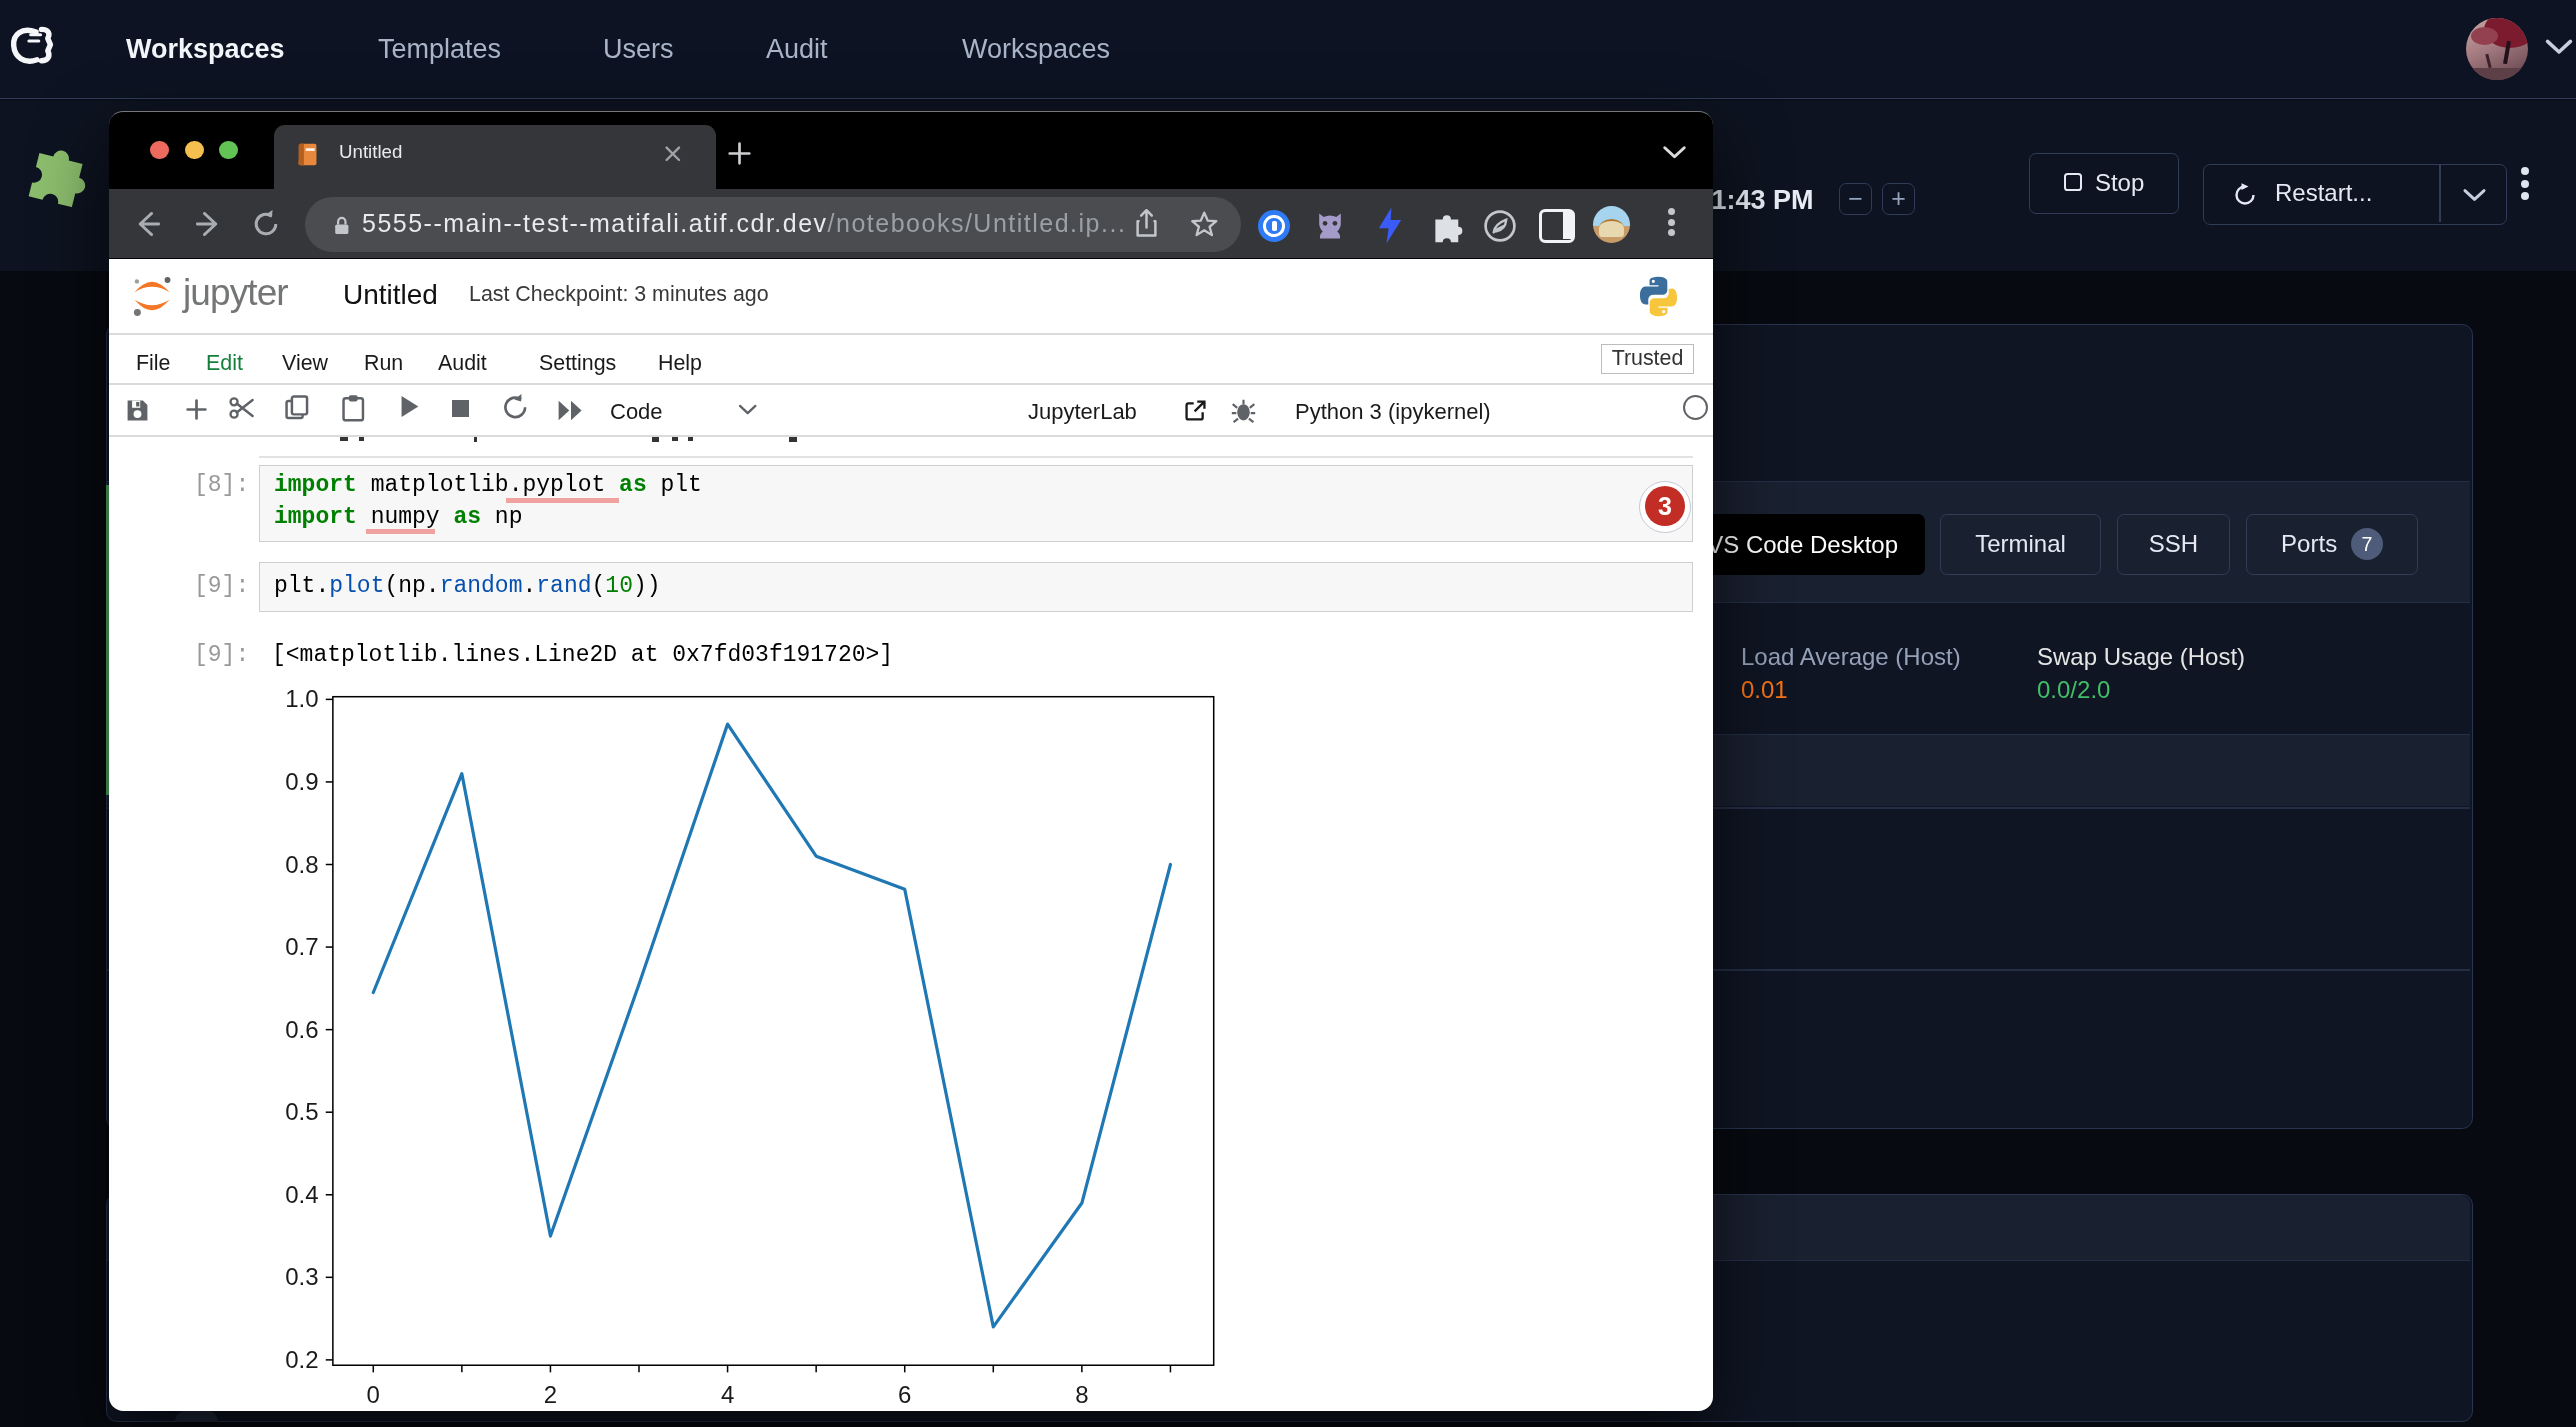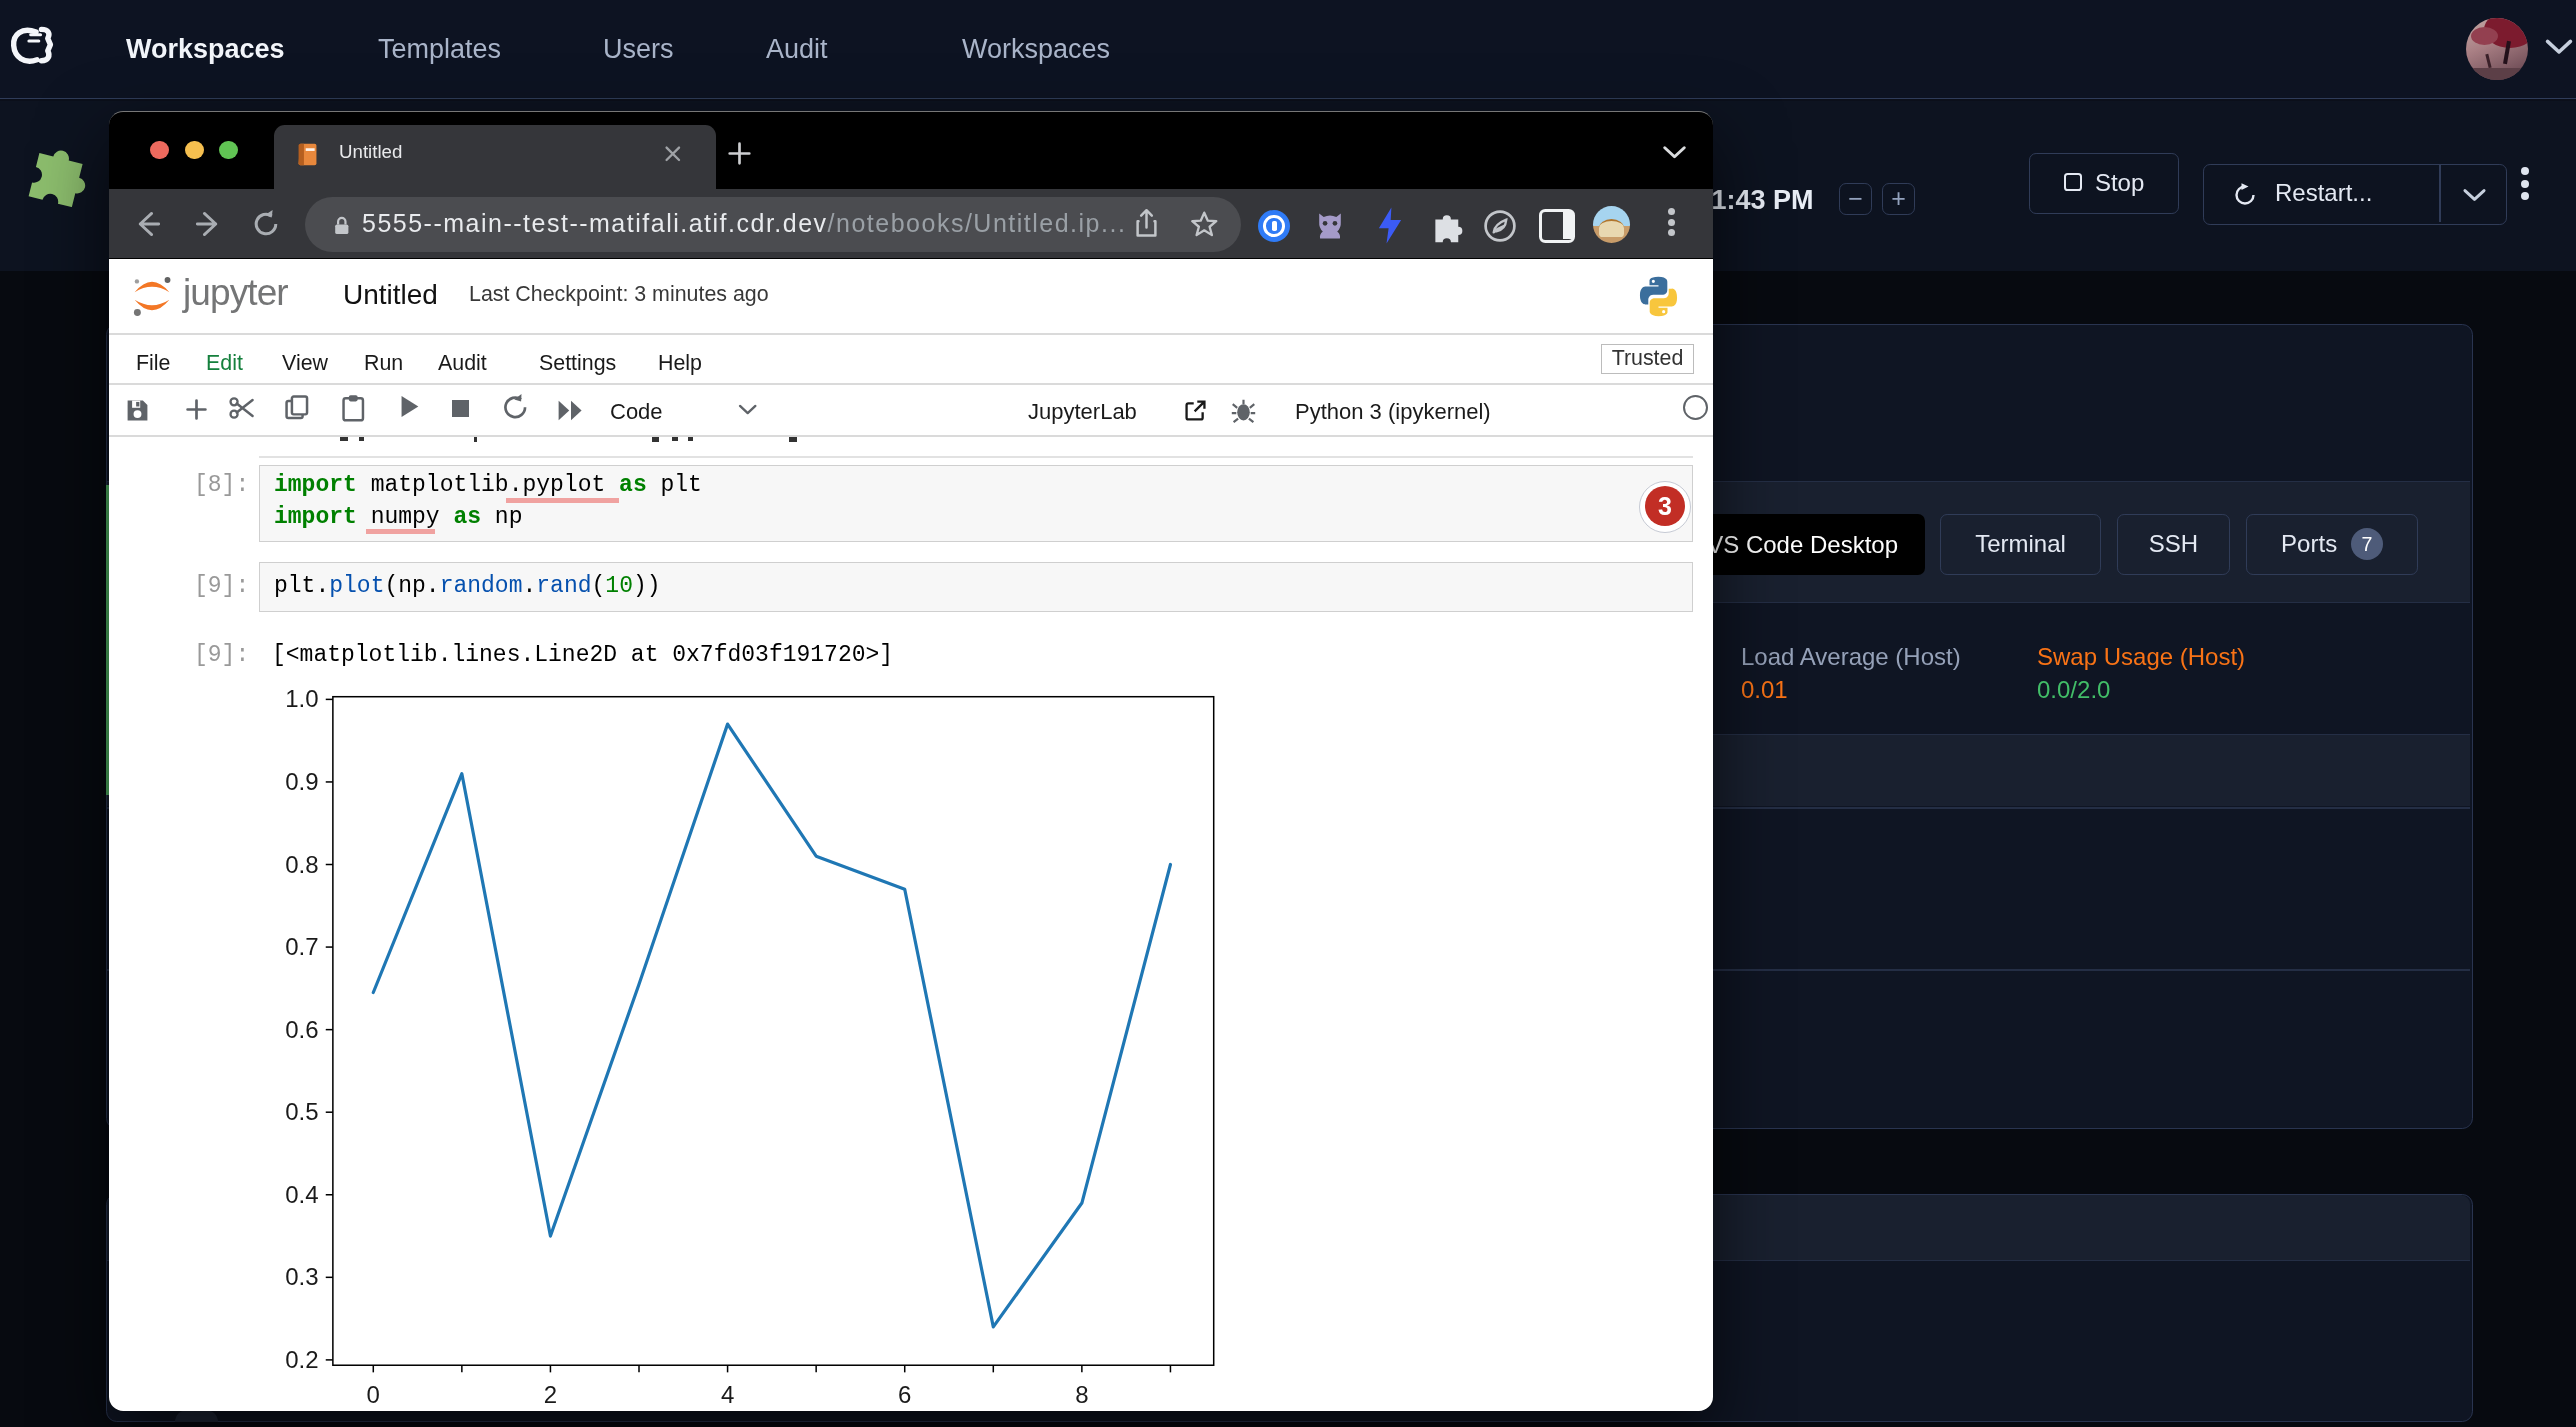--- a/index.html
+++ b/index.html
@@ -97,21 +97,21 @@
 
   <div class="abs" style="left:1647px;top:514px;width:278px;height:61px;background:#000;border-radius:7.1px;
        color:#fff;font-size:24px;text-align:right;line-height:61px;padding-right:27px">VS Code Desktop</div>
   <div class="btn" style="left:1940px;top:514px;width:161px;height:61px;line-height:57px">Terminal</div>
   <div class="btn" style="left:2117px;top:514px;width:113px;height:61px;line-height:57px">SSH</div>
   <div class="btn" style="left:2246px;top:514px;width:172px;height:61px;line-height:57px">Ports
     <span style="display:inline-block;width:32px;height:32px;background:#4e5b79;border-radius:50%;color:#fff;
       font-size:19.6px;line-height:32px;text-align:center;vertical-align:middle;margin:-3.6px 0 0 7.1px">7</span></div>
   <span class="abs" style="left:1741px;top:643px;font-size:24px;color:#95a1b8">Load Average (Host)</span>
   <span class="abs" style="left:1741px;top:676px;font-size:24px;color:#f97316">0.01</span>
-  <span class="abs" style="left:2037px;top:643px;font-size:24px;color:#f97316">Swap Usage (Host)</span>
+  <span class="abs" style="left:2037px;top:643px;font-size:24px;color:#e5e5e5">Swap Usage (Host)</span>
   <span class="abs" style="left:2037px;top:676px;font-size:24px;color:#42bd68">0.0/2.0</span>
 
   <div class="card" style="left:106px;top:1194px;width:2367px;height:228px">
     <div class="band" style="left:0;top:0;width:2363px;height:66px;border-radius:9px 9px 0 0;border-bottom:1.8px solid #242e45"></div>
   </div>
   <div class="abs" style="left:175px;top:1410px;width:43px;height:11.6px;background:#222a3c;border-radius:21.4px 21.4px 0 0"></div>
 
   <div class="abs" style="left:106px;top:485px;width:4.5px;height:310px;background:#4fae60"></div>
 
   <div class="abs" id="win" style="left:109px;top:111px;width:1604px;height:1300px;border-radius:14.2px;

